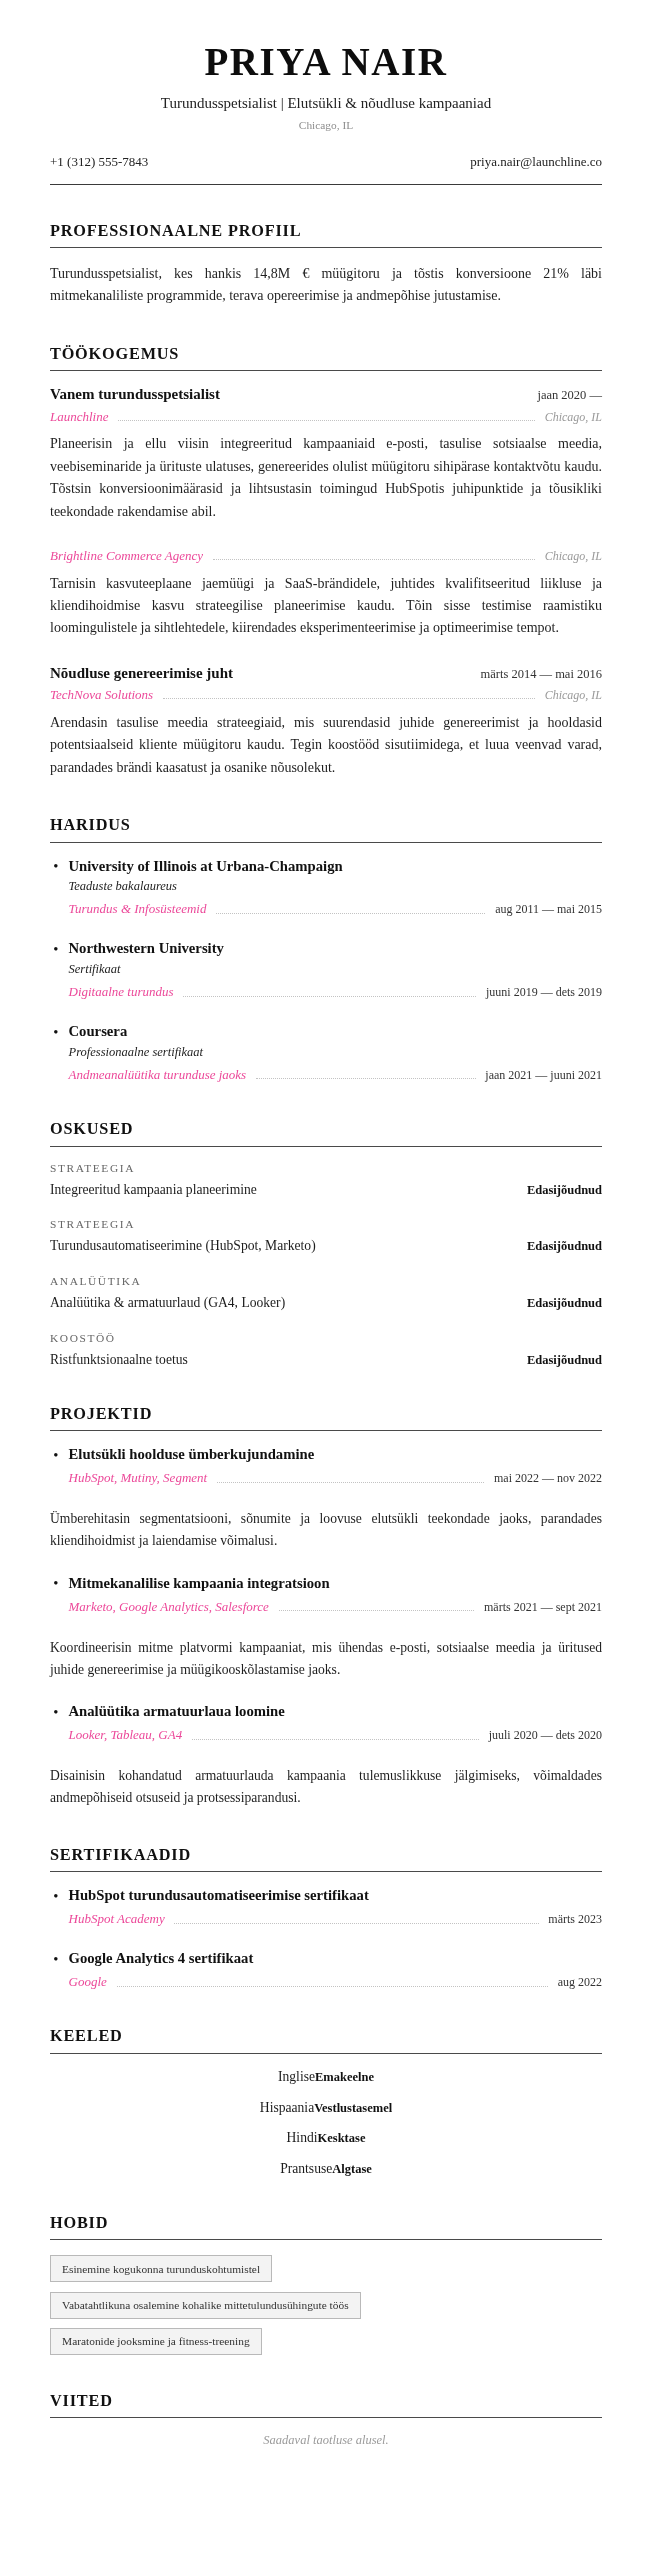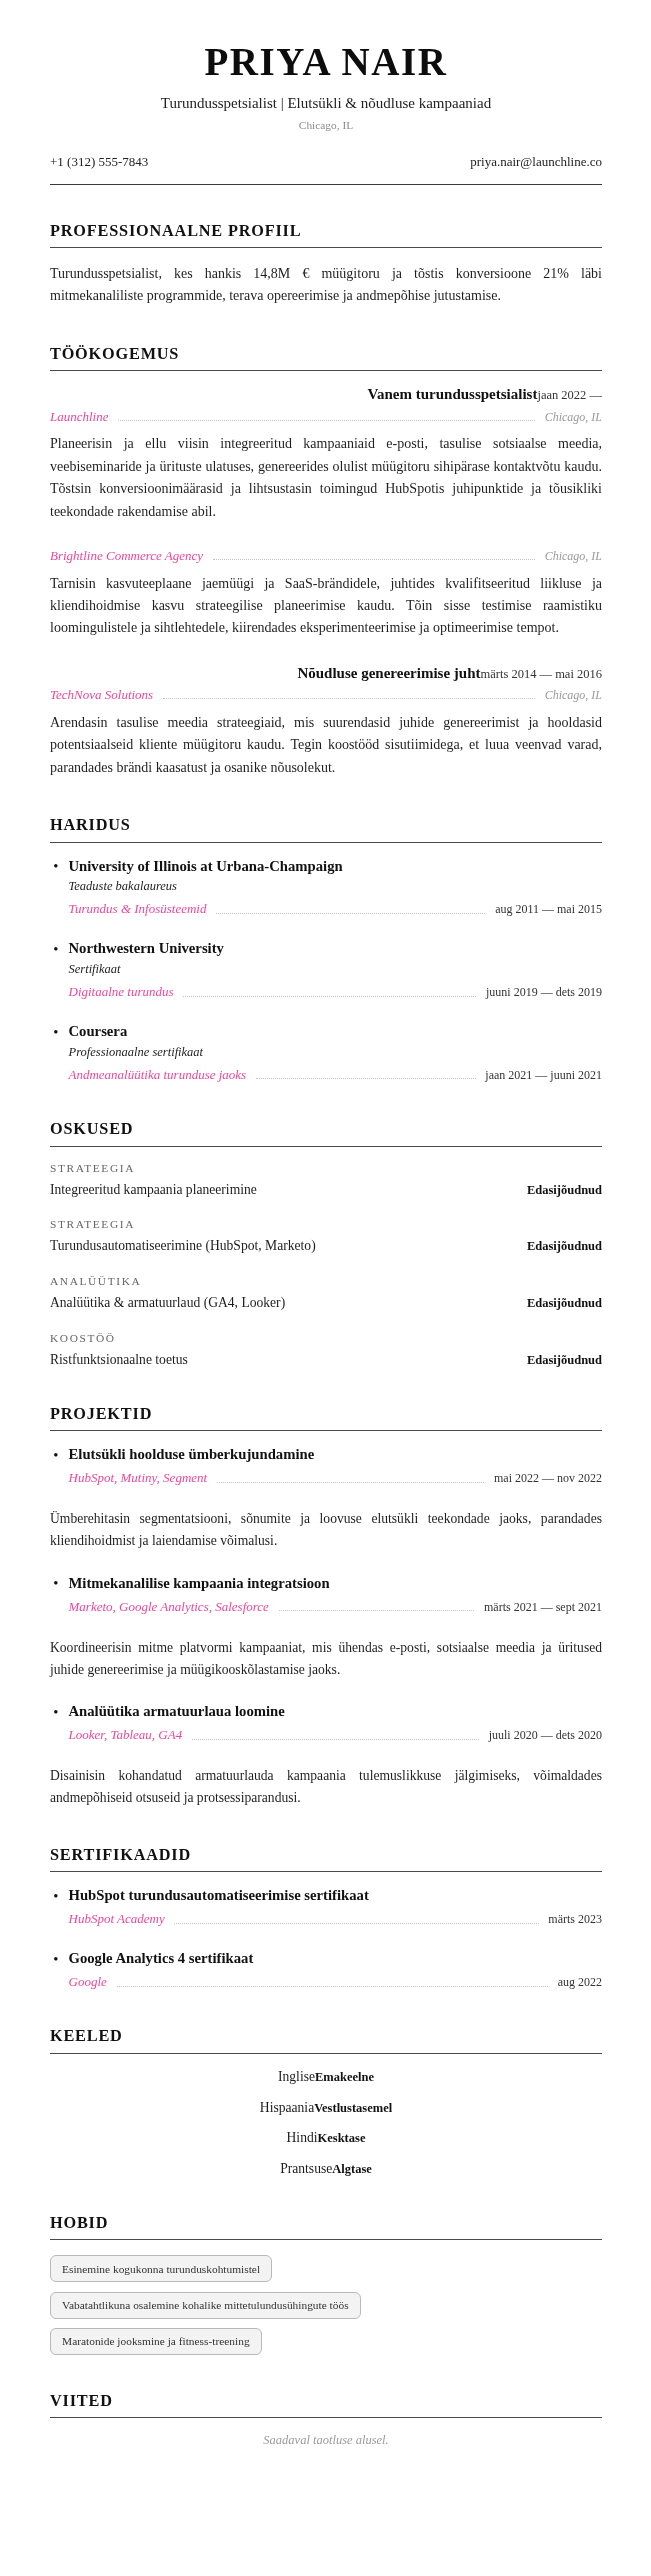--- a/index.html
+++ b/index.html
@@ -26,21 +26,21 @@
 
   
   .section { margin-top:36px; }
   .sec-title { font-size:16.3px; font-weight:700; letter-spacing:0.8px; color:#111; }
   .sec-rule { border-top:0.5px solid #4a4a4a; margin-top:6.5px; margin-bottom:15px; }
 
   .body-text { font-size:14px; line-height:1.6; text-align:justify; color:#1f1f1f; }
 
   
   .entry { margin-bottom:25px; }
-  .entry-head { display:flex; justify-content:flex-end; align-items:baseline; }
+  .entry-head { display:flex; justify-content:space-between; align-items:baseline; }
   .role { font-size:15px; font-weight:700; color:#111; }
   .dates { font-size:12.5px; color:#333; white-space:nowrap; }
   .meta-row { display:flex; align-items:flex-end; margin-top:5.4px; }
   .meta-left { font-size:13px; font-style:italic; color:#ec4899; white-space:nowrap; }
   .leader { flex:1 1 auto; border-bottom:0.5px dotted #c3c3c3; margin:0 9.8px 3.8px; min-width:22px; }
   .meta-right { font-size:12px; color:#333; white-space:nowrap; }
   .meta-right.i { font-style:italic; color:#9a9a9a; }
   .entry-desc { margin-top:8.7px; }
 
   
@@ -57,21 +57,21 @@
   .skill-row { display:flex; justify-content:space-between; align-items:baseline; }
   .skill-name { font-size:13.6px; color:#1c1c1c; }
   .level { font-size:12.5px; font-weight:700; color:#111; white-space:nowrap; }
 
   
   .lang-row { display:flex; justify-content:center; align-items:baseline; margin-bottom:14.7px; }
   .lang-name { font-size:13.6px; color:#1c1c1c; }
 
   
   .hobby {
-    display:table; background:#f3f3f3; border:0.5px solid #b9b9b9; border-radius:6px;
+    display:table; background:#f3f3f3; border:0.5px solid #b9b9b9; border-radius:0;
     padding:6.5px 11px; font-size:11.4px; color:#333; margin-bottom:9.2px;
   }
 
   
   .ref-note { text-align:center; font-size:12.5px; font-style:italic; color:#9b9b9b; margin-top:4px; }
 </style>
 </head>
 <body>
 
 <div class="page">
@@ -93,21 +93,21 @@
     <p class="body-text">Turundusspetsialist, kes hankis 14,8M € müügitoru ja tõstis konversioone 21% läbi mitmekanaliliste programmide, terava opereerimise ja andmepõhise jutustamise.</p>
   </section>
 
   <section class="section">
     <h2 class="sec-title">TÖÖKOGEMUS</h2>
     <div class="sec-rule"></div>
 
     <div class="entry">
       <div class="entry-head">
         <span class="role">Vanem turundusspetsialist</span>
-        <span class="dates">jaan 2022 —</span>
+        <span class="dates">jaan 2020 —</span>
       </div>
       <div class="meta-row">
         <span class="meta-left">Launchline</span>
         <span class="leader"></span>
         <span class="meta-right i">Chicago, IL</span>
       </div>
       <p class="body-text entry-desc">Planeerisin ja ellu viisin integreeritud kampaaniaid e-posti, tasulise sotsiaalse meedia, veebiseminaride ja ürituste ulatuses, genereerides olulist müügitoru sihipärase kontaktvõtu kaudu. Tõstsin konversioonimäärasid ja lihtsustasin toimingud HubSpotis juhipunktide ja tõusikliki teekondade rakendamise abil.</p>
     </div>
 
     <div class="entry">

